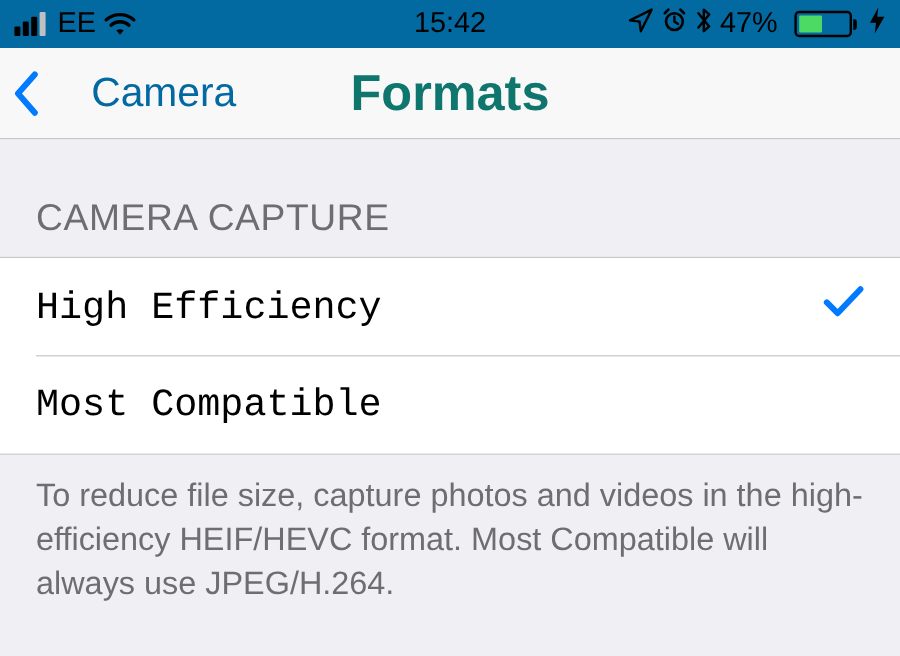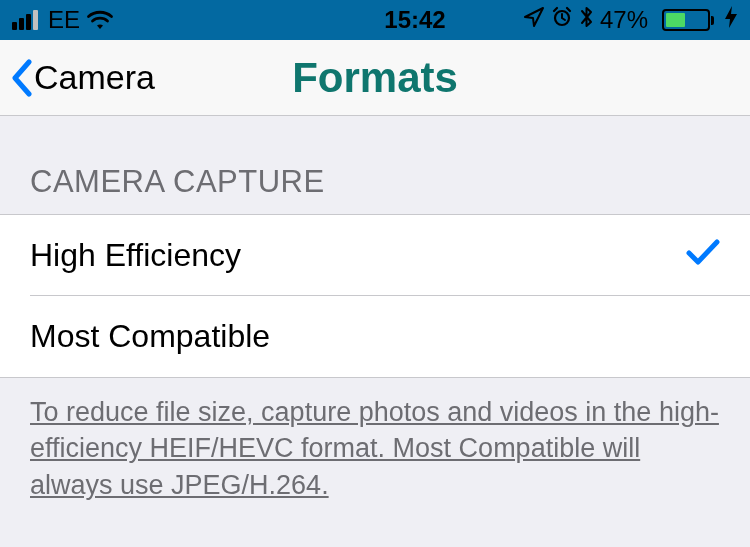--- a/index.html
+++ b/index.html
@@ -29,22 +29,21 @@
     }
     .status-left, .status-right {
       display: flex;
       align-items: center;
       gap: 6px;
     }
     .status-center {
       position: absolute;
       left: 50%;
       transform: translateX(-50%);
-      font-weight: 700;
-      margin-left: 40px;
+      font-weight: 400;
     }
     .signal-bars {
       display: flex;
       align-items: flex-end;
       gap: 2px;
       height: 20px;
     }
     .signal-bars span {
       width: 5px;
       background: #000;
@@ -99,24 +98,25 @@
       height: 76px;
       display: flex;
       align-items: center;
       position: relative;
       background: #f8f8f8;
       border-bottom: 1px solid #c8c8cc;
     }
     .back-button {
       display: flex;
       align-items: center;
-      color: #000000;
+      color: #0369a1;
       font-size: 34px;
       padding-left: 10px;
       cursor: pointer;
+      gap: 42px;
     }
     .back-chevron {
       width: 24px;
       height: 40px;
       display: flex;
       align-items: center;
       justify-content: center;
     }
     .nav-title {
       position: absolute;
@@ -143,39 +143,39 @@
     }
     .list-item {
       display: flex;
       align-items: center;
       justify-content: space-between;
       padding: 22px 30px;
       font-size: 32px;
       color: #000;
       cursor: pointer;
       position: relative;
+      font-family: Liberation Mono, monospace;
     }
     .list-item:not(:last-child)::after {
       content: "";
       position: absolute;
       left: 30px;
       right: 0;
       bottom: 0;
       height: 1px;
       background: #c8c8cc;
     }
     .checkmark {
       color: #007aff;
     }
     .footer-text {
       padding: 16px 30px;
       font-size: 27px;
       line-height: 1.35;
       color: #6d6d72;
-      text-decoration: underline;
     }
   </style>
 </head>
 <body>
 
 <div class="status-bar">
   <div class="status-left">
     <div class="signal-bars">
       <span class="b1"></span>
         <span class="b2"></span>

